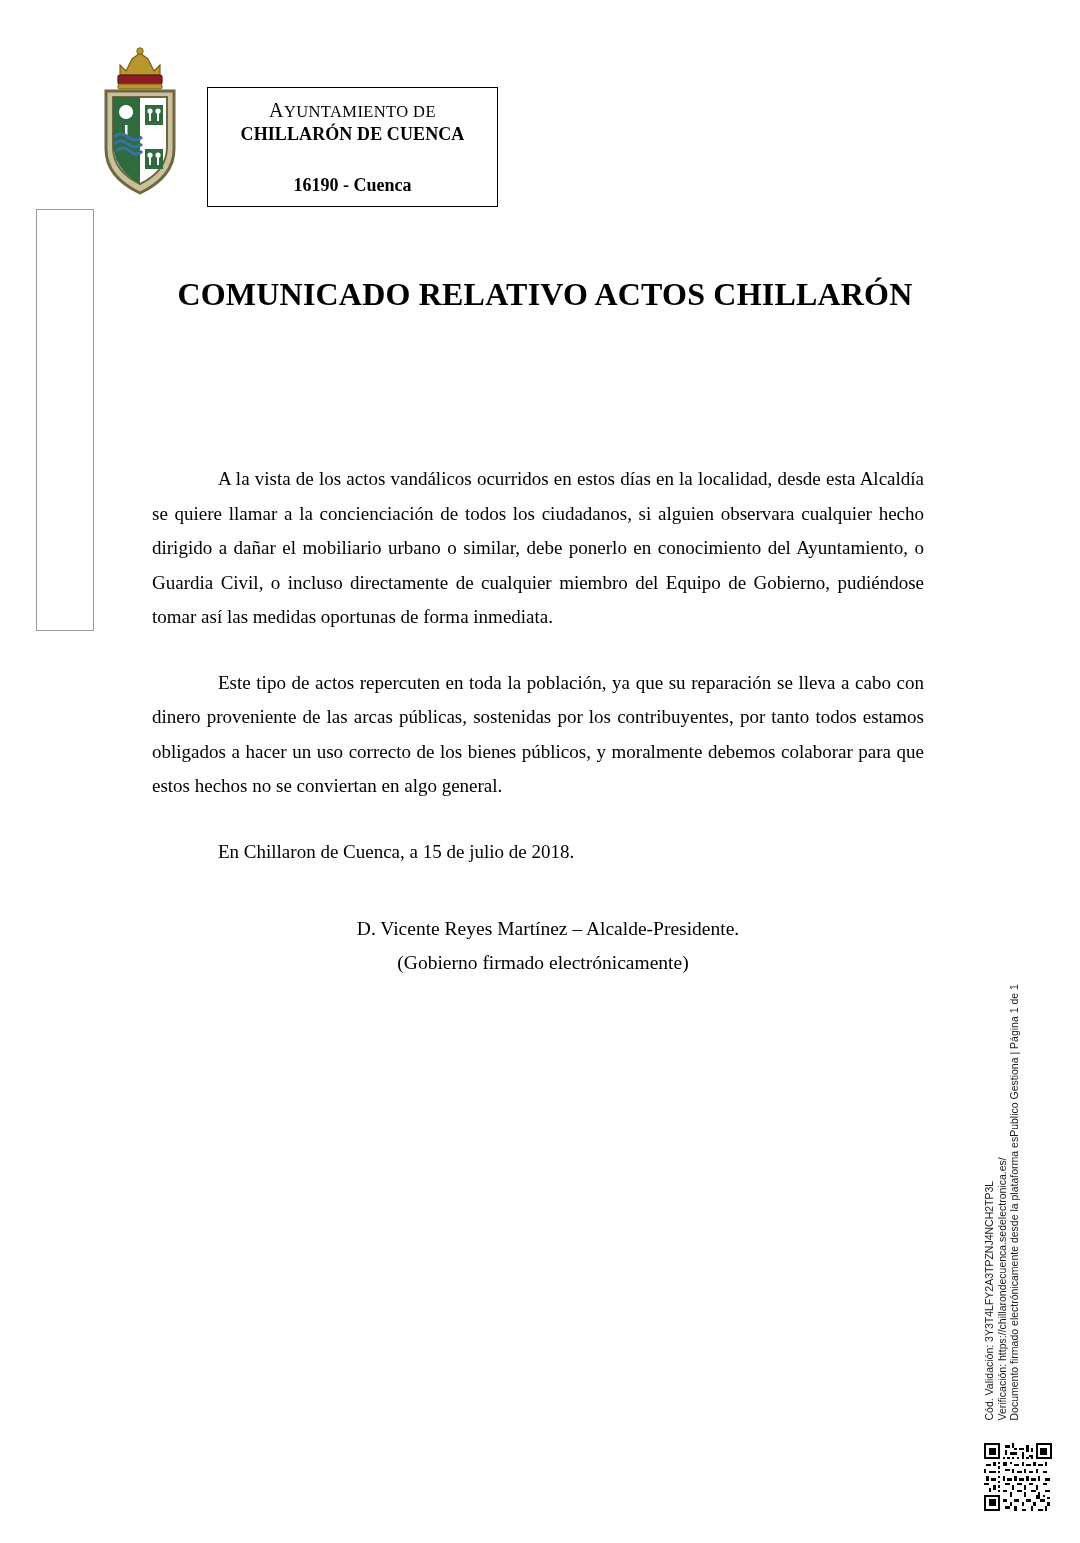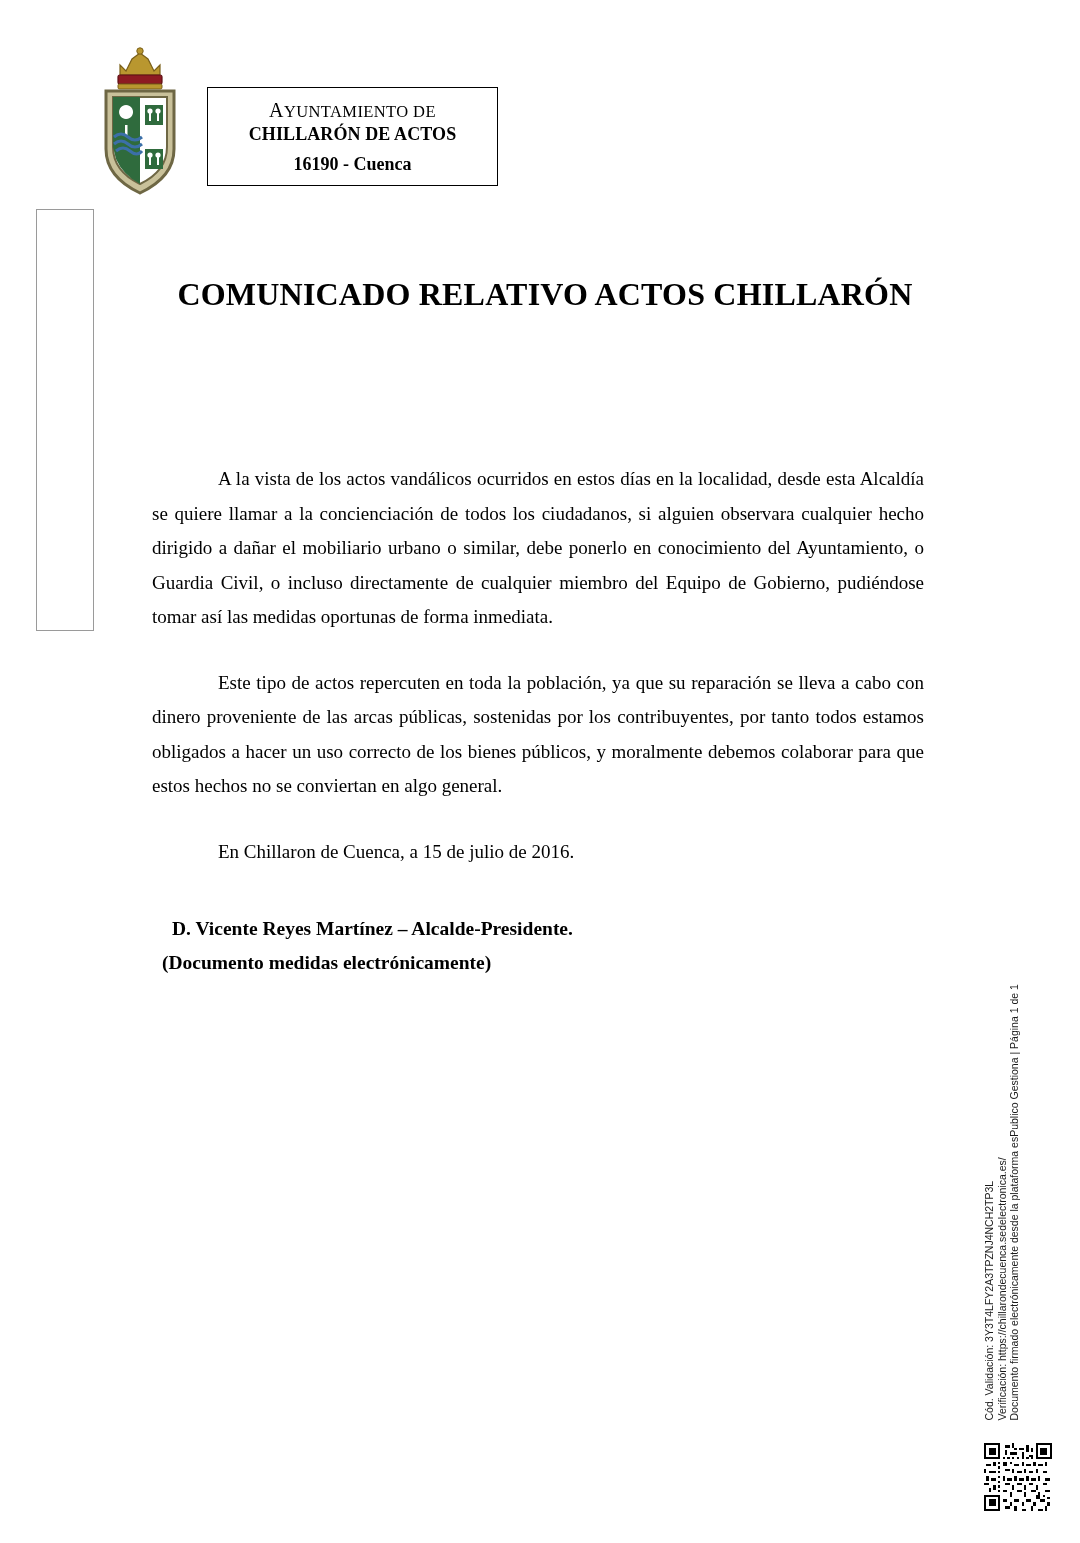--- a/index.html
+++ b/index.html
@@ -51,21 +51,21 @@
   .header-line1 .cap { font-size: 20px; }
   .header-line2 {
     font-size: 18px;
     font-weight: bold;
     line-height: 1.3;
     letter-spacing: 0.1px;
   }
   .header-line3 {
     font-size: 18px;
     font-weight: bold;
-    margin-top: 8px;
+    margin-top: 29px;
   }
 
   
   .left-box {
     position: absolute;
     left: 36px;
     top: 209px;
     width: 56px;
     height: 420px;
     border: 1px solid #9a9a9a;
@@ -104,21 +104,21 @@
     margin-bottom: 20px;
   }
 
   .sign-block {
     position: absolute;
     left: 152px;
     top: 912px;
     width: 772px;
     font-size: 19.5px;
     line-height: 34px;
-    font-weight: bold;
+    text-align: center;
   }
   .sign-block .l1 { padding-left: 20px; }
   .sign-block .l2 { padding-left: 10px; }
 
   
   .side-validation {
     position: absolute;
     right: 24px;
     top: 950px;
     width: 36px;
@@ -180,38 +180,38 @@
       <rect x="67" y="112" width="2" height="8" fill="#ffffff"></rect>
 
       <path d="M24 92 q7 -6 14 0 t14 0" stroke="#3b6fa8" stroke-width="3" fill="none"></path>
       <path d="M24 99 q7 -6 14 0 t14 0" stroke="#3b6fa8" stroke-width="3" fill="none"></path>
       <path d="M26 106 q7 -6 14 0 t12 0" stroke="#3b6fa8" stroke-width="3" fill="none"></path>
     </svg>
   </div>
 
   <div class="header-box">
     <div class="header-line1"><span class="cap">A</span>YUNTAMIENTO DE</div>
-    <div class="header-line2">CHILLARÓN DE ACTOS</div>
+    <div class="header-line2">CHILLARÓN DE CUENCA</div>
     <div class="header-line3">16190 - Cuenca</div>
   </div>
 </div>
 
 <div class="left-box"></div>
 
 <div class="title">COMUNICADO RELATIVO ACTOS CHILLARÓN</div>
 
 <div class="body-text">
   <p>A la vista de los actos vandálicos ocurridos en estos días en la localidad, desde esta Alcaldía se quiere llamar a la concienciación de todos los ciudadanos, si alguien observara cualquier hecho dirigido a dañar el mobiliario urbano o similar, debe ponerlo en conocimiento del Ayuntamiento, o Guardia Civil, o incluso directamente de cualquier miembro del Equipo de Gobierno, pudiéndose tomar así las medidas oportunas de forma inmediata.</p>
   <p>Este tipo de actos repercuten en toda la población, ya que su reparación se lleva a cabo con dinero proveniente de las arcas públicas, sostenidas por los contribuyentes, por tanto todos estamos obligados a hacer un uso correcto de los bienes públicos, y moralmente debemos colaborar para que estos hechos no se conviertan en algo general.</p>
-  <p class="noindent-small">En Chillaron de Cuenca, a 15 de julio de 2016.</p>
+  <p class="noindent-small">En Chillaron de Cuenca, a 15 de julio de 2018.</p>
 </div>
 
 <div class="sign-block">
   <div class="l1">D. Vicente Reyes Martínez – Alcalde-Presidente.</div>
-  <div class="l2">(Documento medidas electrónicamente)</div>
+  <div class="l2">(Gobierno firmado electrónicamente)</div>
 </div>
 
 <div class="side-validation">
   <div class="rot">
     <div>Cód. Validación: 3Y3T4LFY2A3TPZNJ4NCH2TP3L</div>
     <div>Verificación: https://chillarondecuenca.sedelectronica.es/</div>
     <div>Documento firmado electrónicamente desde la plataforma esPublico Gestiona | Página 1 de 1</div>
   </div>
 </div>
 

